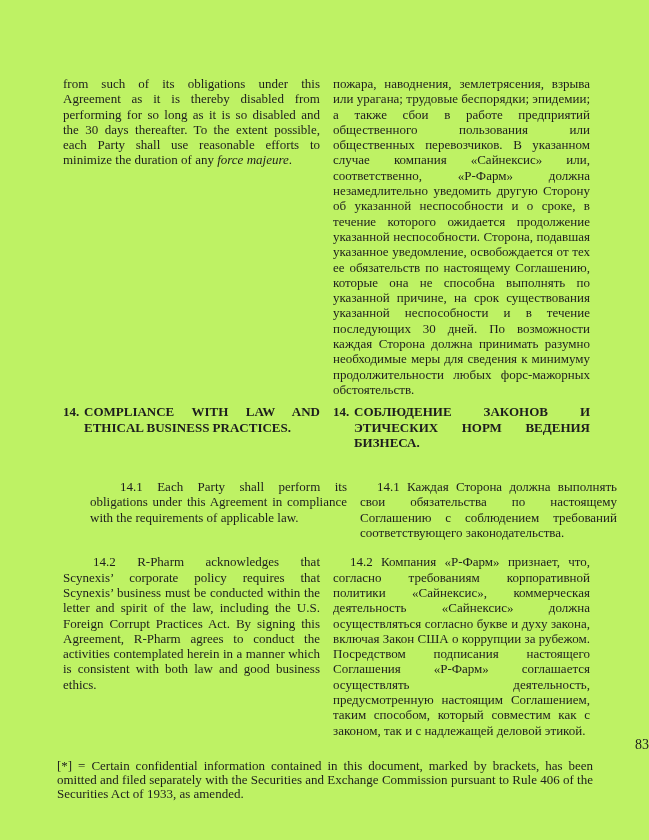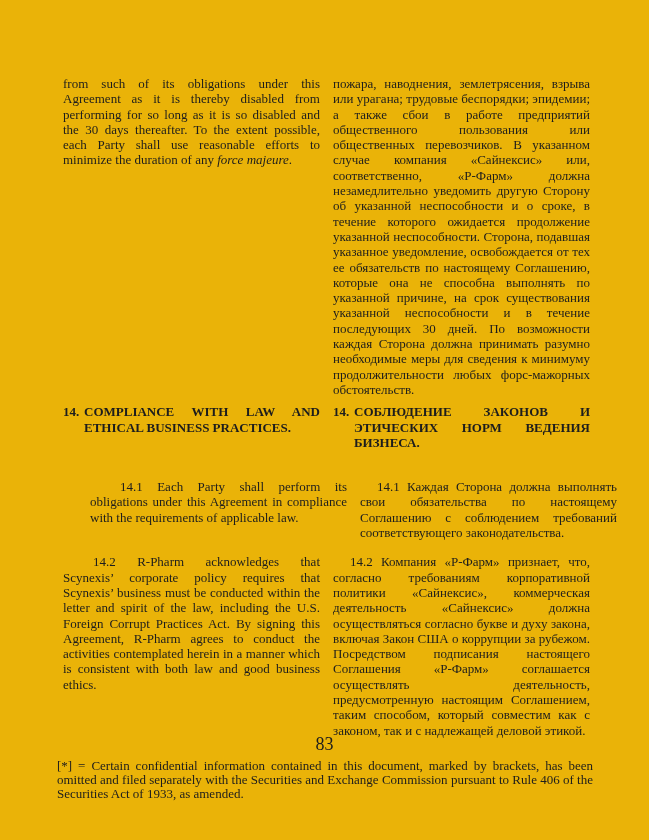--- a/index.html
+++ b/index.html
@@ -4,21 +4,21 @@
 <style>
   html, body {
     margin: 0;
     padding: 0;
     background: #ffffff;
   }
   .page {
     position: relative;
     width: 649px;
     height: 840px;
-    background: #eab308;
+    background: #bef264;
     font-family: "Liberation Serif", serif;
     color: #1d1d1d;
     overflow: hidden;
   }
   .content {
     position: absolute;
     left: 63px;
     top: 76px;
     width: 527px;
   }
@@ -53,22 +53,22 @@
   }
   .heading .htext {
     flex: 1 1 auto;
     text-align: justify;
   }
   .page-number {
     position: absolute;
     left: 0;
     right: 0;
     top: 737px;
-    text-align: center;
-    font-size: 18px;
+    text-align: right;
+    font-size: 14px;
     line-height: 15px;
   }
   .footnote {
     position: absolute;
     left: 57px;
     top: 759px;
     width: 536px;
     font-size: 13px;
     line-height: 13.9px;
     text-align: justify;

